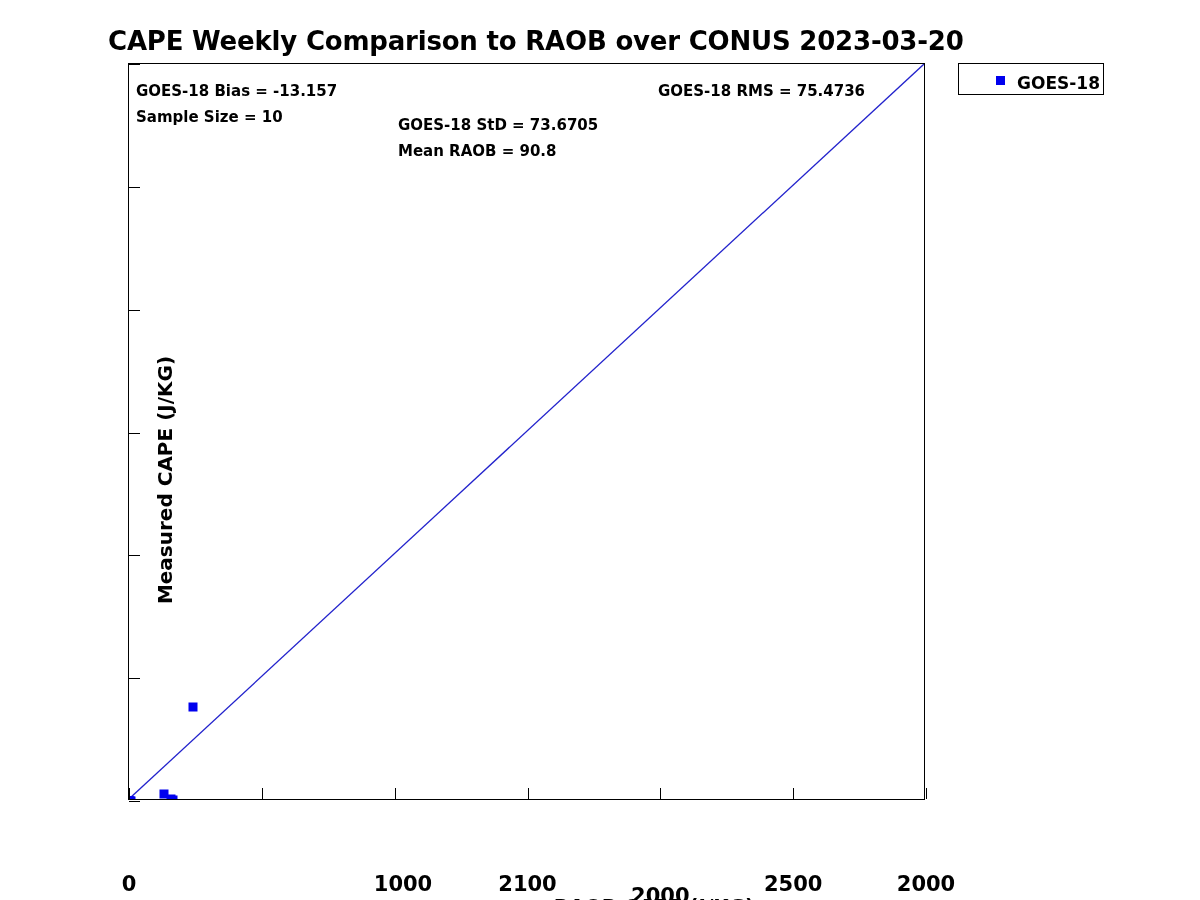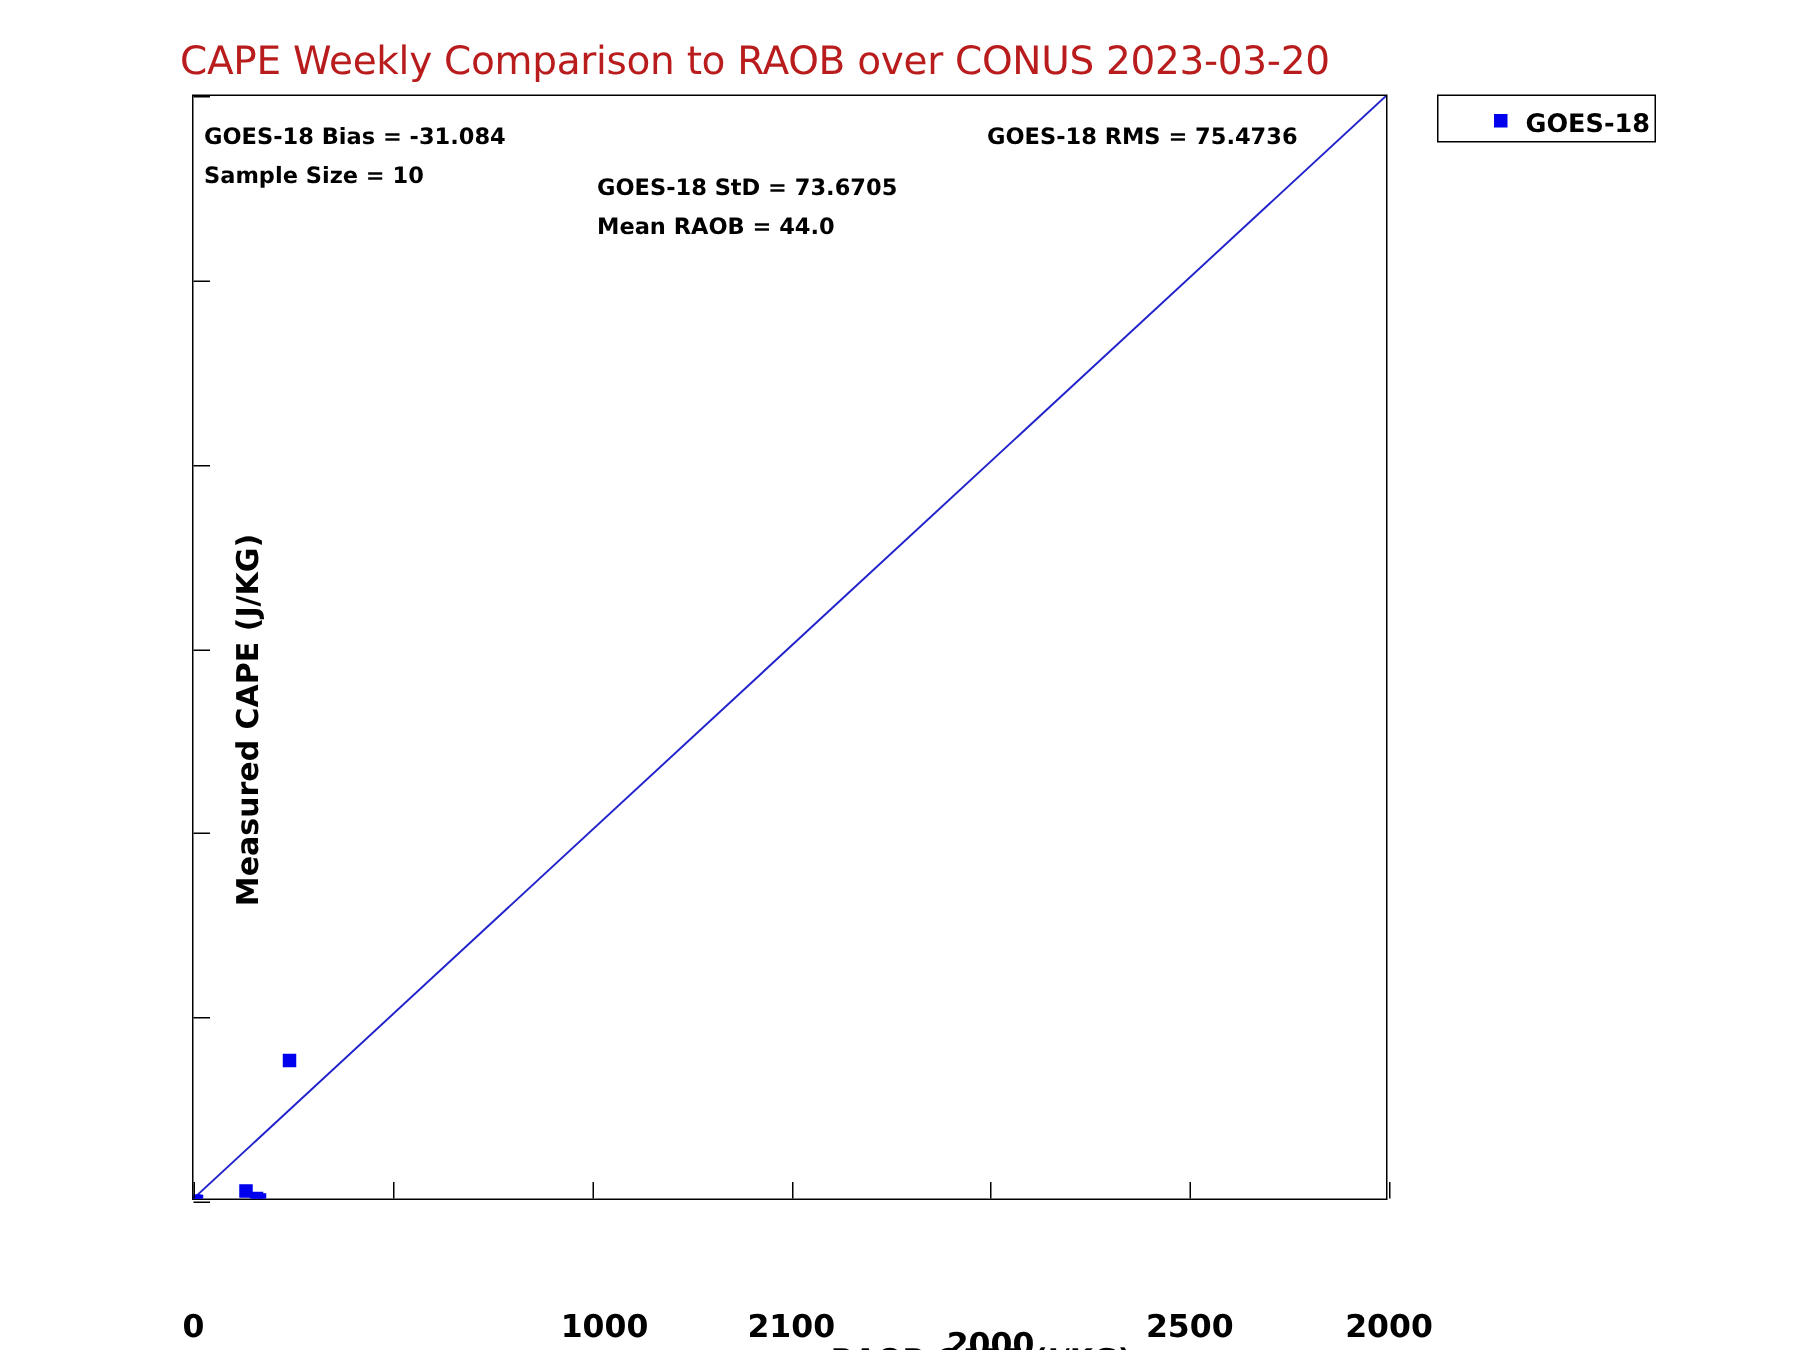--- a/index.html
+++ b/index.html
@@ -18,26 +18,26 @@
   #figure {
     position: absolute;
     left: 0; top: 0;
     width: 1200px;
     height: 900px;
   }
 
   
   #chart-title {
     position: absolute;
-    left: 120px;
+    left: 108px;
     top: 26px;
     width: 840px;
     font-size: 26px;
-    font-weight: normal;
-    color: #b91c1c;
+    font-weight: bold;
+    color: #000000;
     letter-spacing: -0.2px;
     white-space: nowrap;
   }
 
   
   #plot-area {
     position: absolute;
     left: 128px;
     top: 63px;
     width: 797px;
@@ -165,25 +165,25 @@
     overflow: visible;
   }
 </style>
 </head>
 <body>
 
 <div id="figure">
 
   <div id="chart-title">CAPE Weekly Comparison to RAOB over CONUS 2023-03-20</div>
 
-  <div class="stat-text stat-col1 stat-row1">GOES-18 Bias = -31.084</div>
+  <div class="stat-text stat-col1 stat-row1">GOES-18 Bias = -13.157</div>
   <div class="stat-text stat-col2 stat-row1">GOES-18 StD = 73.6705</div>
   <div class="stat-text stat-col3 stat-row1">GOES-18 RMS = 75.4736</div>
   <div class="stat-text stat-col1 stat-row2">Sample Size = 10</div>
-  <div class="stat-text stat-col2 stat-row2">Mean RAOB = 44.0</div>
+  <div class="stat-text stat-col2 stat-row2">Mean RAOB = 90.8</div>
 
   <div id="legend">
     <div id="legend-marker" style="background: rgb(0, 0, 238);"></div>
     <div id="legend-label">GOES-18</div>
   </div>
 
   <div id="plot-area">
     <div id="plot-inner">
       <svg id="ref-line-svg" preserveAspectRatio="none" viewBox="0 0 797 737">
         <line id="ref-line" x1="0" y1="737" x2="797" y2="0" stroke="#2222cc" stroke-width="1.3"></line>

